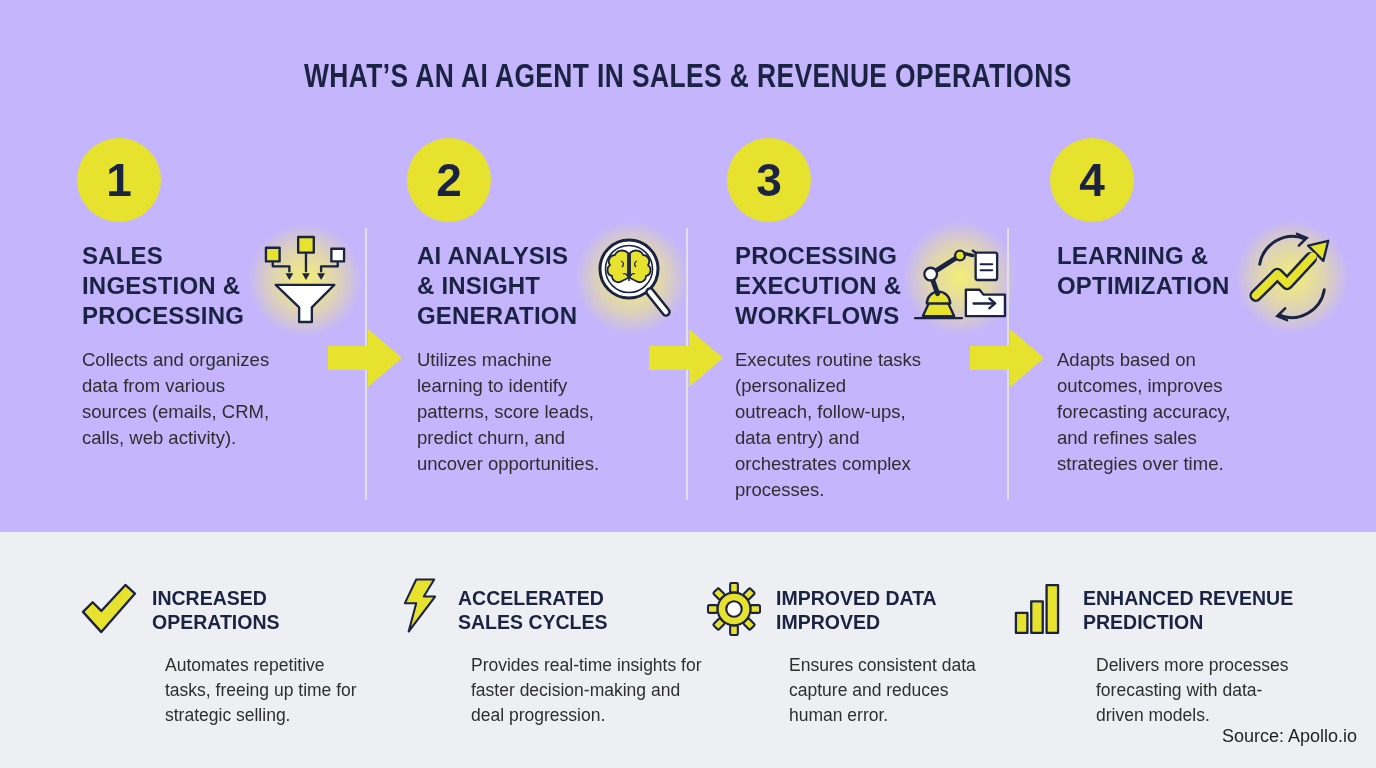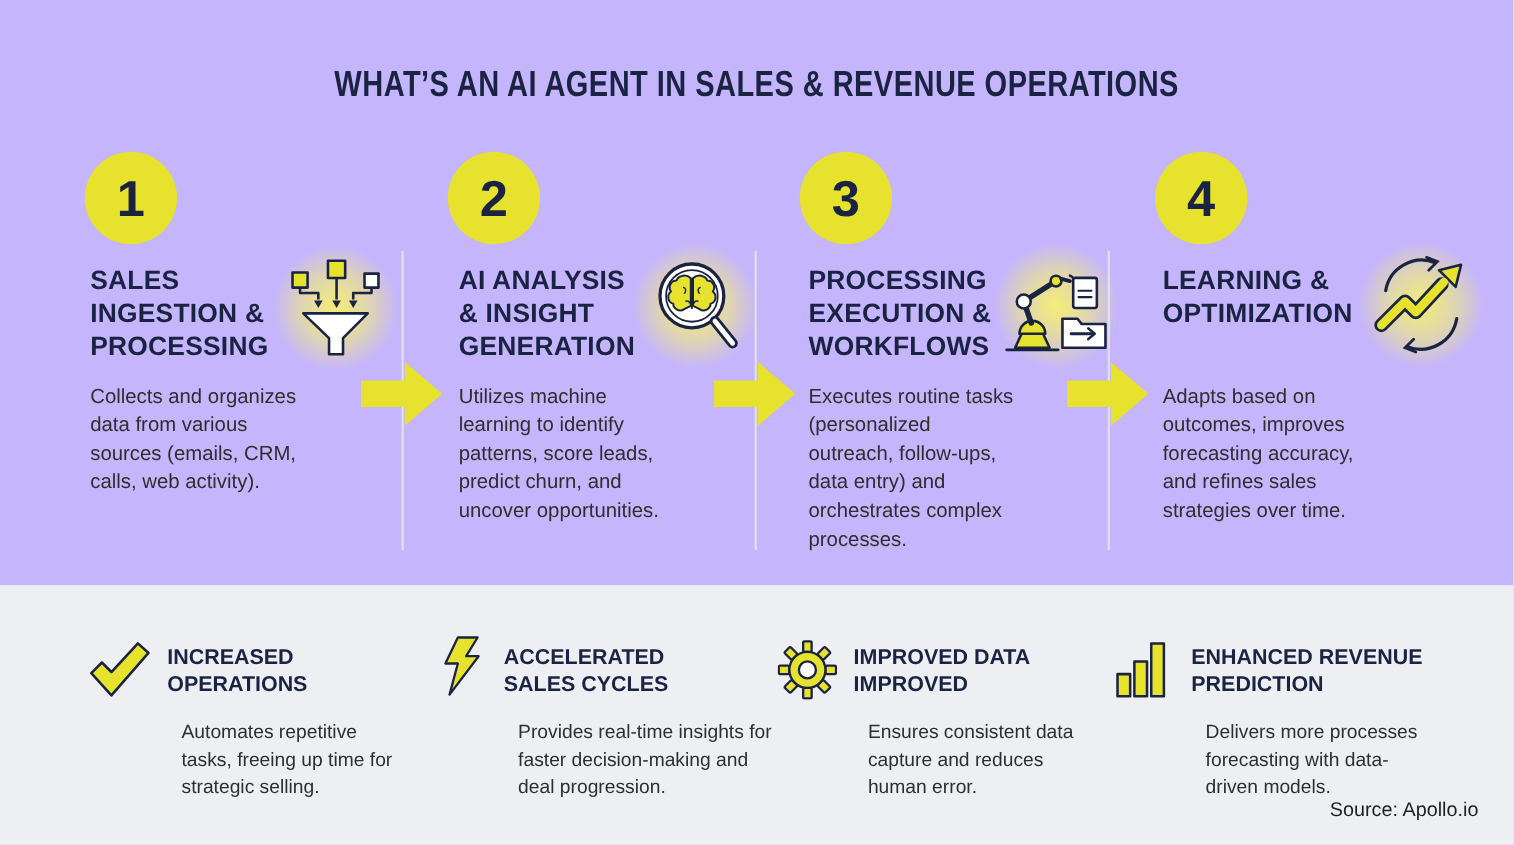--- a/index.html
+++ b/index.html
@@ -32,21 +32,21 @@
   .icon-wrap{position:absolute;width:116px;height:116px;display:flex;align-items:center;justify-content:center;}
   .glow{position:absolute;inset:0;border-radius:50%;
     background:radial-gradient(circle,rgba(247,241,110,0.95) 0%,rgba(247,241,110,0.5) 40%,rgba(247,241,110,0) 70%);}
   .icon-wrap svg{position:relative;}
   
   .benefits-bg{position:absolute;left:0;top:532px;width:1376px;height:236px;background:#edeff3;}
   .benefit-icon{position:absolute;}
   .benefit-heading{position:absolute;margin:0;font-size:19.5px;font-weight:bold;color:#1b2342;line-height:24px;}
   .benefit-heading span{display:block;}
   .benefit-desc{position:absolute;margin:13px;font-size:17.5px;line-height:25px;color:#2e2e2e;}
-  .source{position:absolute;right:32px;top:726px;font-size:18px;color:#1f1f1f;margin-left:38px;}
+  .source{position:absolute;right:19px;top:726px;font-size:18px;color:#1f1f1f;margin-left:38px;}
 </style>
 </head>
 <body>
 
 <div class="canvas">
 
   <div class="title">
     <span>WHAT’S AN AI AGENT IN SALES &amp; REVENUE OPERATIONS</span>
   </div>
 

